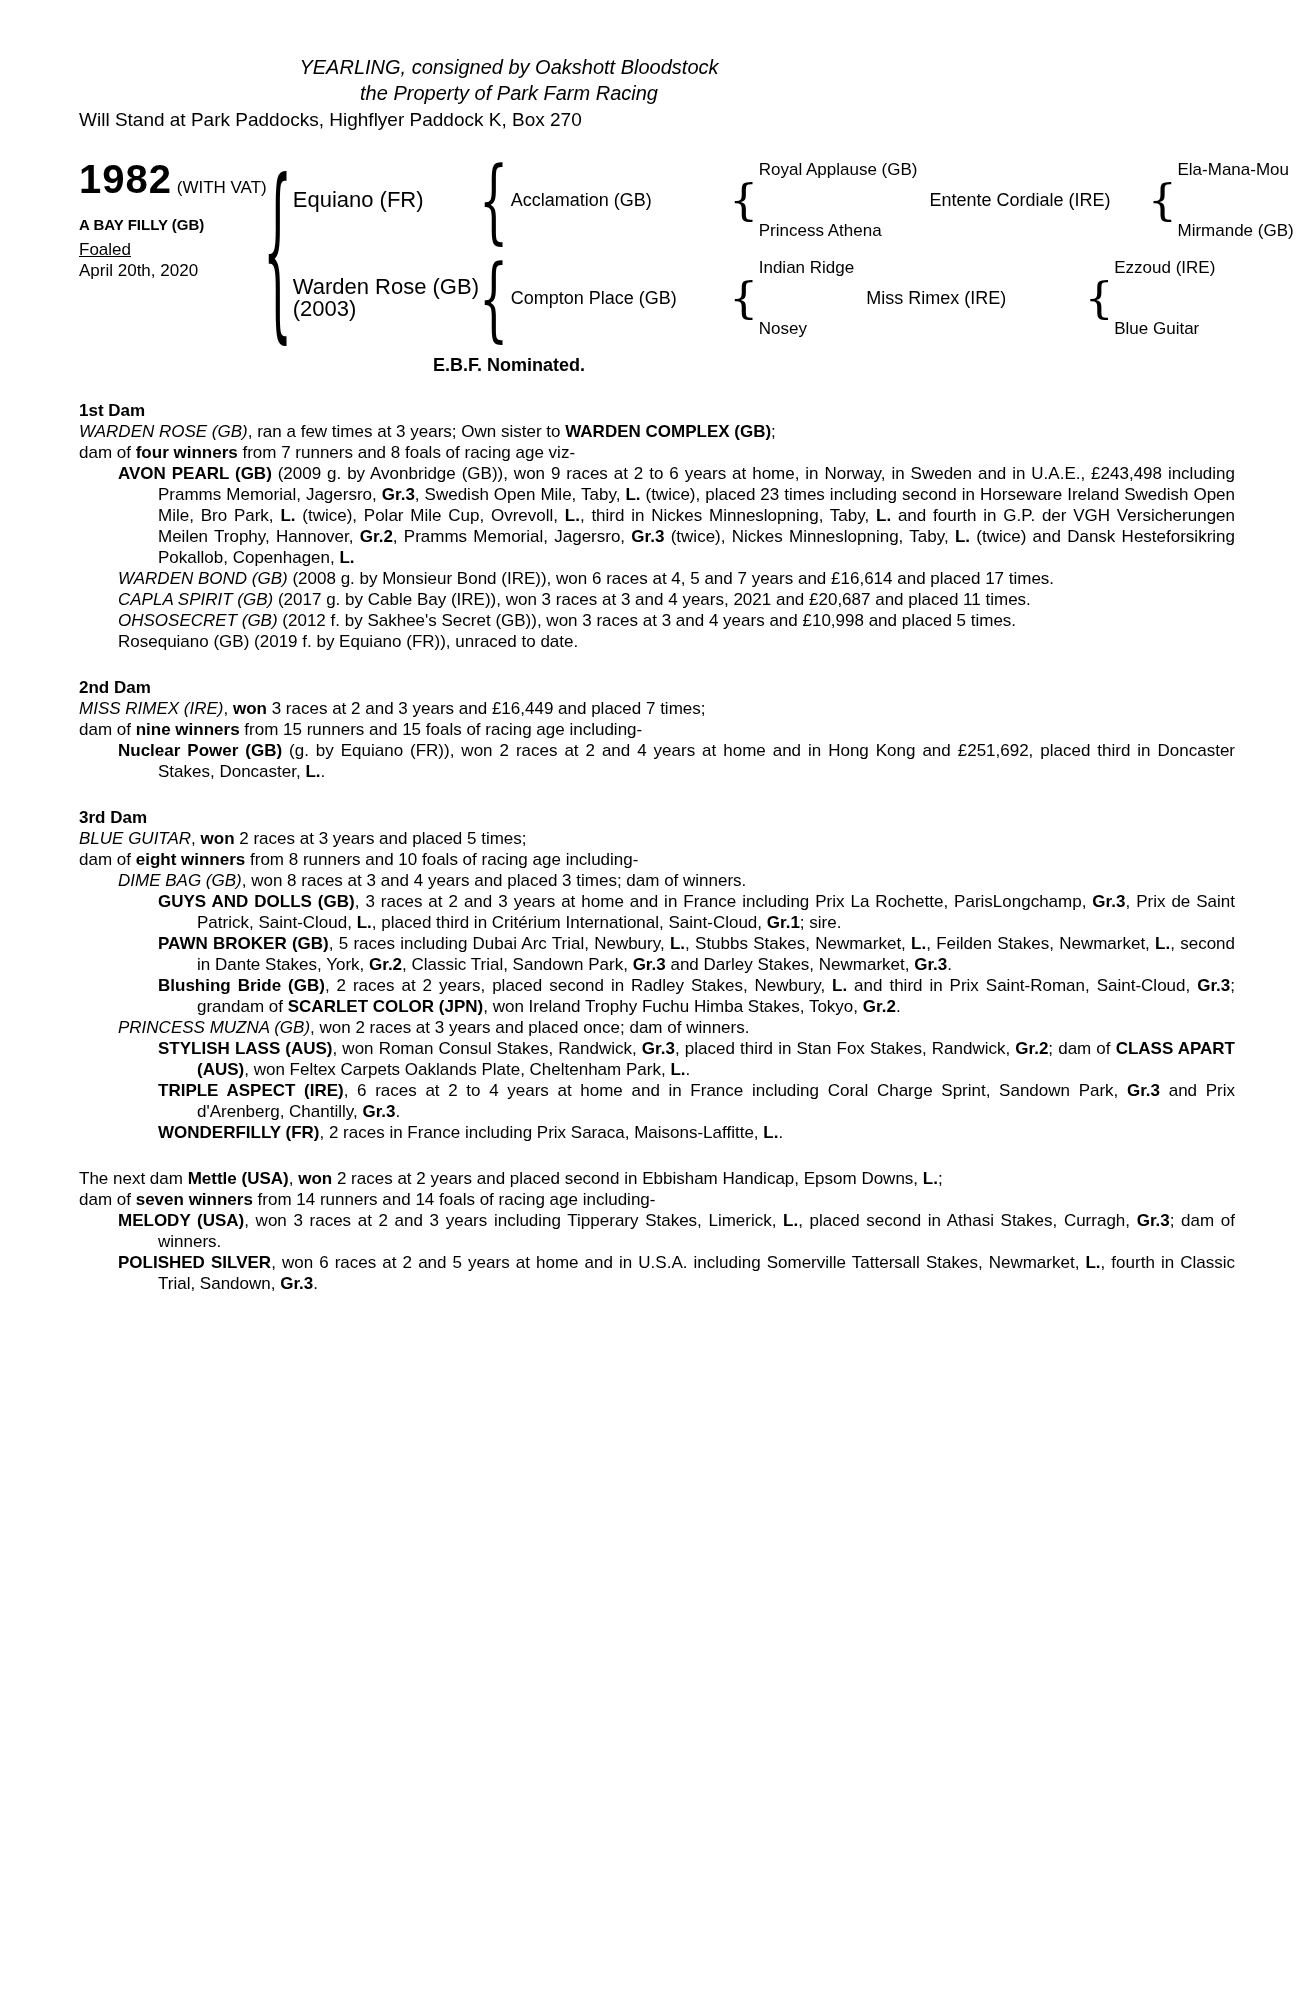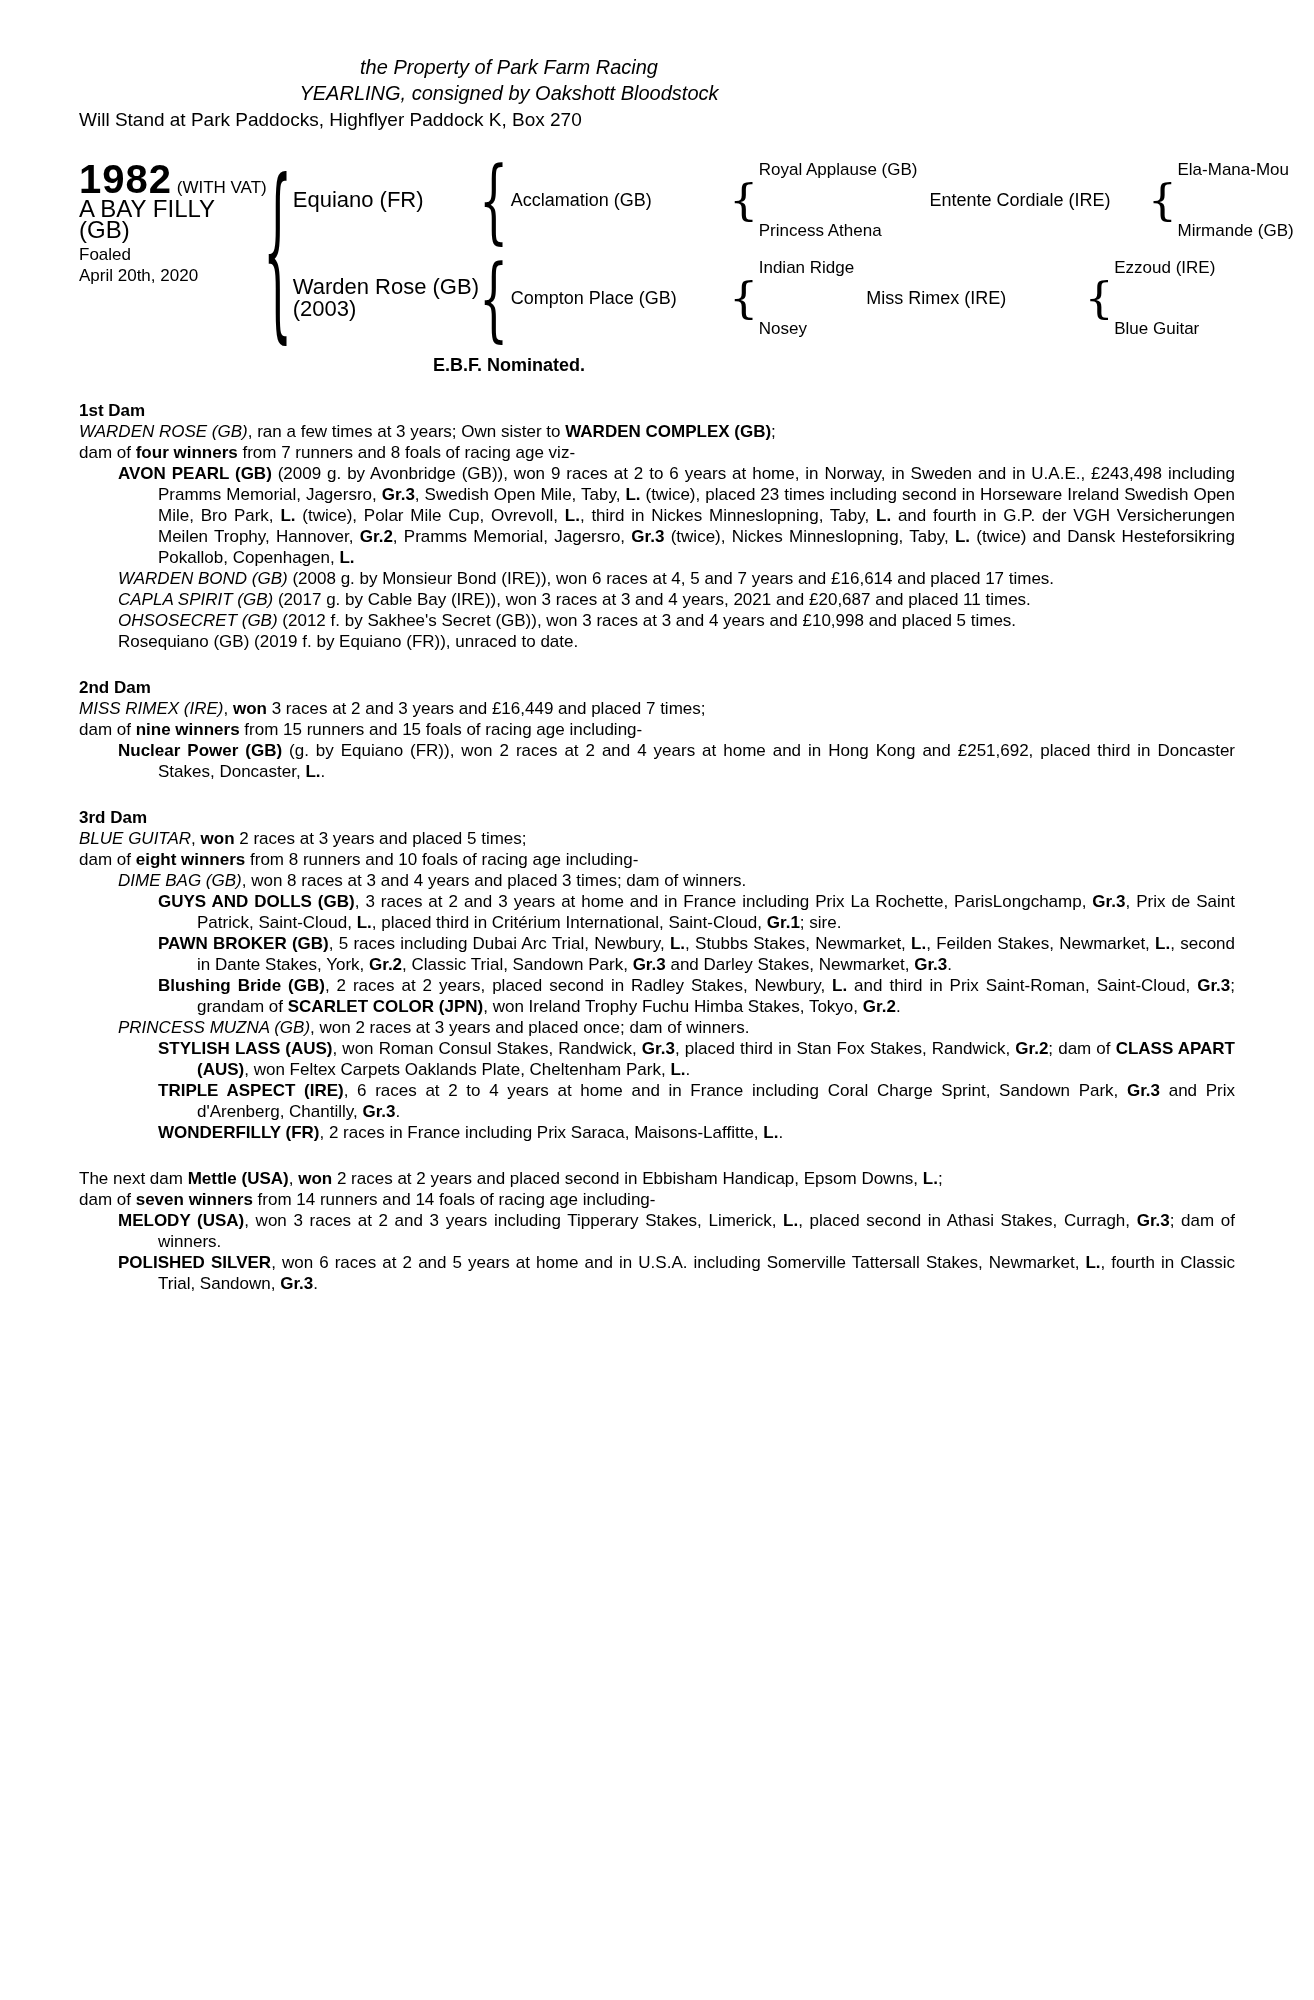--- a/index.html
+++ b/index.html
@@ -27,22 +27,22 @@
     line-height: 26px;
     margin-top: 1px;
   }
 
   
   .pedigree { display: flex; align-items: flex-start; margin-top: 26px; }
   .lot-col { width: 206px; margin-top: 10px; }
   .lot-line { white-space: nowrap; }
   .lot-number { font-size: 40px; font-weight: bold; letter-spacing: 1px; }
   .lot-vat { font-size: 17px; }
-  .filly-name { font-weight: normal; font-size: 24px; }
-  .lot-foaled { margin-top: 4px; }
+  .filly-name { font-weight: bold; font-size: 15px; margin-top: 16px; }
+  .lot-foaled { margin-top: 4px; text-decoration: underline; }
 
   .ped-tree { display: flex; align-items: center; }
   .brace { display: flex; align-items: center; justify-content: center; width: 22px; overflow: visible; }
   .brace-glyph {
     font-family: "DejaVu Serif", serif;
     font-weight: 400;
     display: block;
     line-height: 1;
   }
   .big  .brace-glyph { font-size: 46px; transform: scaleY(4.1); }
@@ -73,22 +73,22 @@
   .b { font-weight: bold; }
   .i { font-style: italic; }
 </style>
 </head>
 <body>
 
 <div class="page">
 
   <header>
     <div class="hdr-center-wrap">
+      <div class="hdr-line-italic">YEARLING, consigned by Oakshott Bloodstock</div>
       <div class="hdr-line-italic">the Property of Park Farm Racing</div>
-      <div class="hdr-line-italic">YEARLING, consigned by Oakshott Bloodstock</div>
     </div>
     <div class="hdr-line-bold">Will Stand at Park Paddocks, Highflyer Paddock K, Box 270</div>
   </header>
 
   <section class="pedigree">
     <div class="lot-col">
       <div class="lot-line">
         <span class="lot-number">1982</span>
         <span class="lot-vat">(WITH VAT)</span>
       </div>

